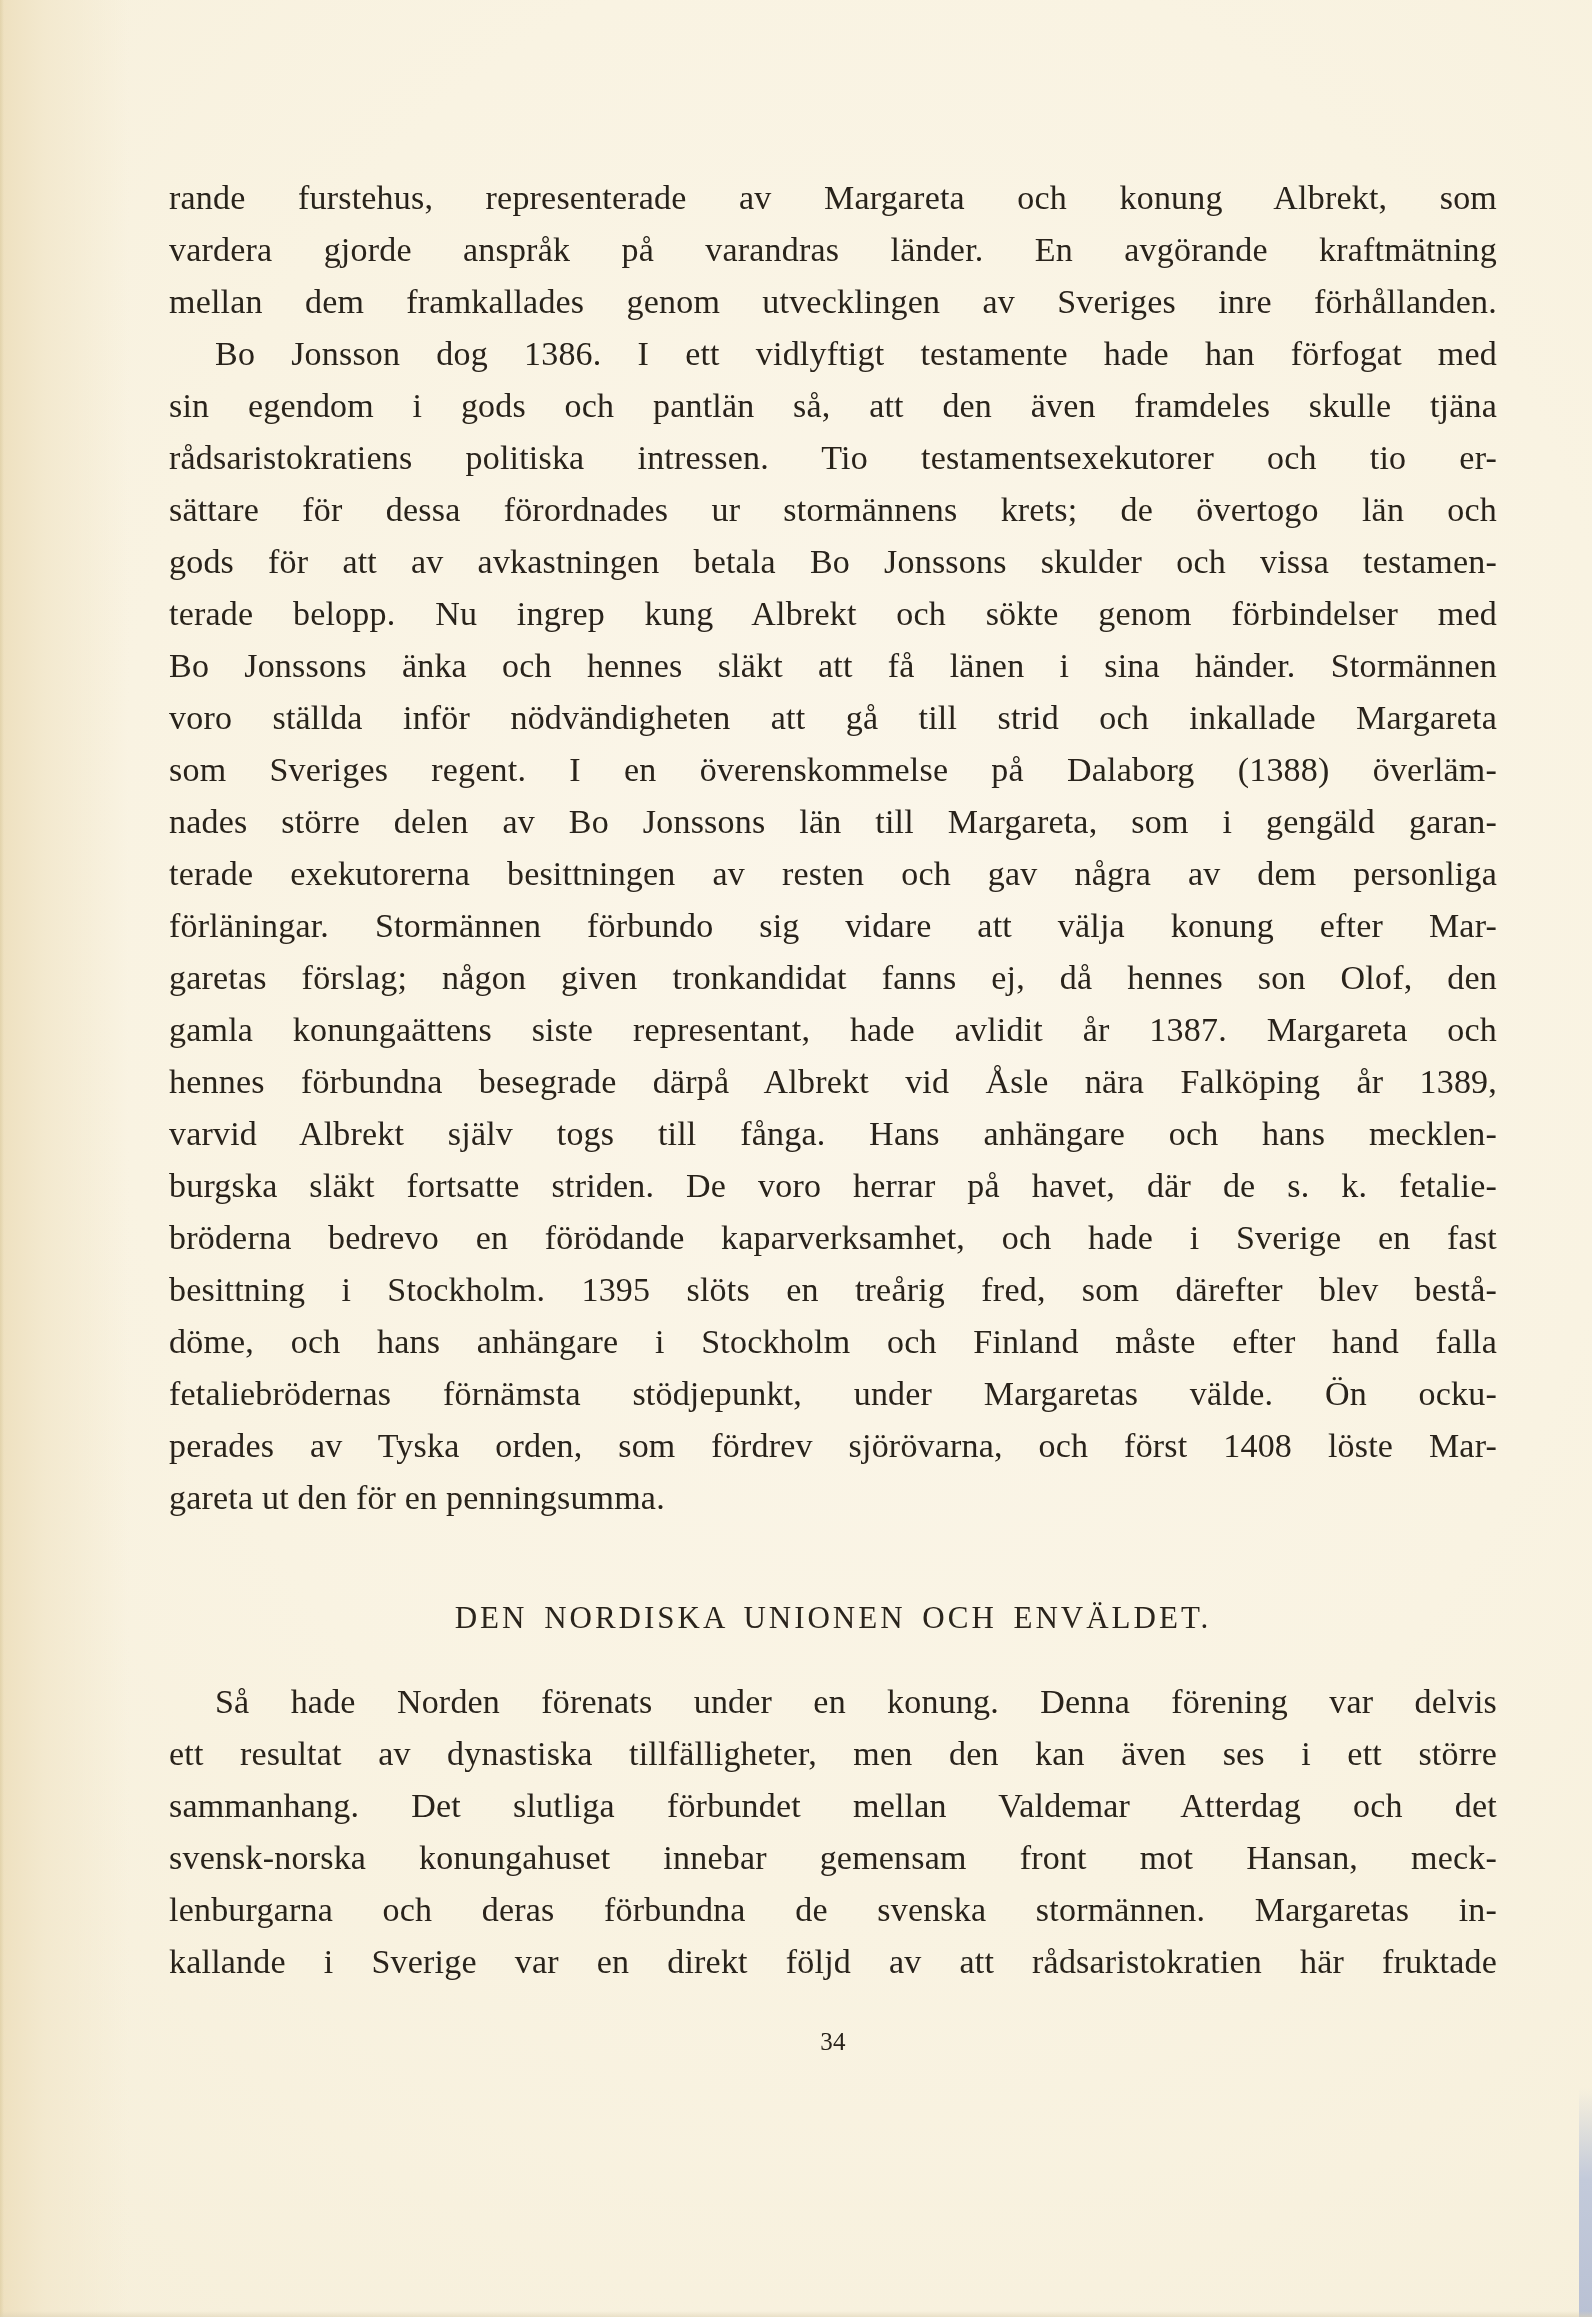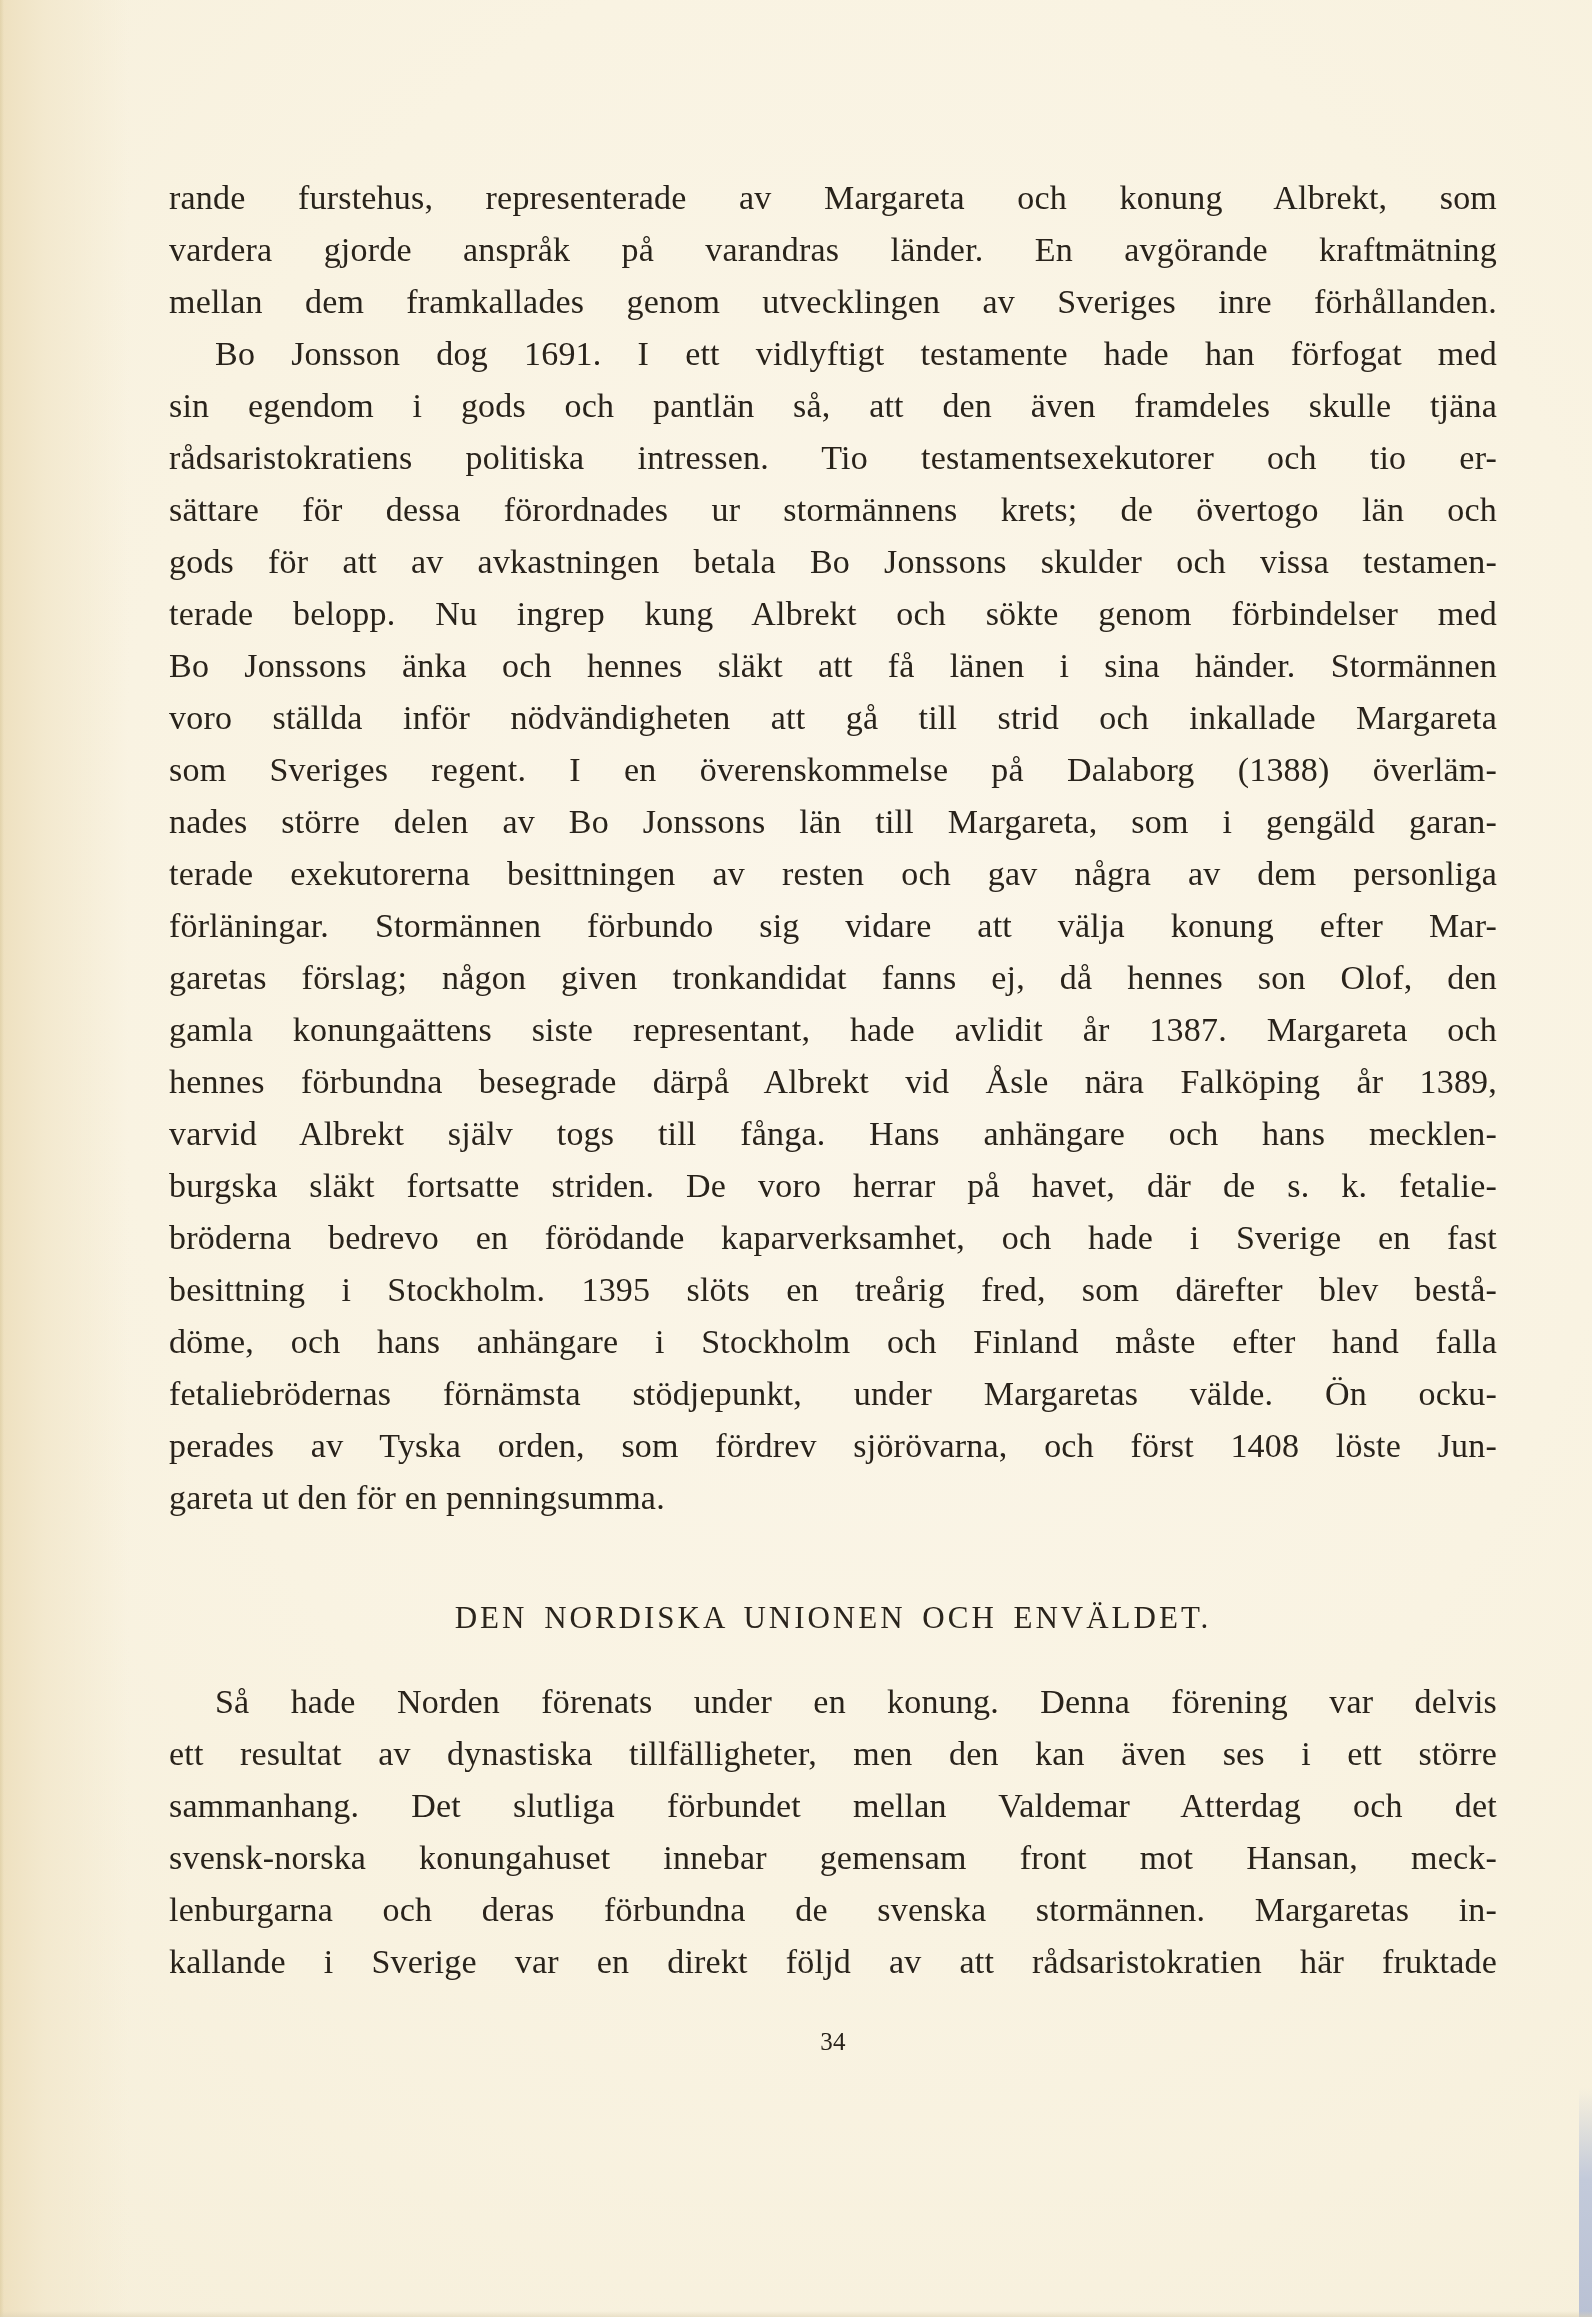--- a/index.html
+++ b/index.html
@@ -101,42 +101,42 @@
 
   <div class="text-col">
 
     <div class="para">
         <div class="tline">rande furstehus, representerade av Margareta och konung Albrekt, som</div>
         <div class="tline">vardera gjorde anspråk på varandras länder.  En avgörande kraftmätning</div>
         <div class="tline">mellan dem framkallades genom utvecklingen av Sveriges inre förhållanden.</div>
       </div>
 
     <div class="para indent flush-last">
-        <div class="tline">Bo Jonsson dog 1691.  I ett vidlyftigt testamente hade han förfogat med</div>
+        <div class="tline">Bo Jonsson dog 1386.  I ett vidlyftigt testamente hade han förfogat med</div>
         <div class="tline">sin egendom i gods och pantlän så, att den även framdeles skulle tjäna</div>
         <div class="tline">rådsaristokratiens politiska intressen.  Tio testamentsexekutorer och tio er-</div>
         <div class="tline">sättare för dessa förordnades ur stormännens krets; de övertogo län och</div>
         <div class="tline">gods för att av avkastningen betala Bo Jonssons skulder och vissa testamen-</div>
         <div class="tline">terade belopp.  Nu ingrep kung Albrekt och sökte genom förbindelser med</div>
         <div class="tline">Bo Jonssons änka och hennes släkt att få länen i sina händer.  Stormännen</div>
         <div class="tline">voro ställda inför nödvändigheten att gå till strid och inkallade Margareta</div>
         <div class="tline">som Sveriges regent.  I en överenskommelse på Dalaborg (1388) överläm-</div>
         <div class="tline">nades större delen av Bo Jonssons län till Margareta, som i gengäld garan-</div>
         <div class="tline">terade exekutorerna besittningen av resten och gav några av dem personliga</div>
         <div class="tline">förläningar.  Stormännen förbundo sig vidare att välja konung efter Mar-</div>
         <div class="tline">garetas förslag; någon given tronkandidat fanns ej, då hennes son Olof, den</div>
         <div class="tline">gamla konungaättens siste representant, hade avlidit år 1387.  Margareta och</div>
         <div class="tline">hennes förbundna besegrade därpå Albrekt vid Åsle nära Falköping år 1389,</div>
         <div class="tline">varvid Albrekt själv togs till fånga.  Hans anhängare och hans mecklen-</div>
         <div class="tline">burgska släkt fortsatte striden.  De voro herrar på havet, där de s. k. fetalie-</div>
         <div class="tline">bröderna bedrevo en förödande kaparverksamhet, och hade i Sverige en fast</div>
         <div class="tline">besittning i Stockholm.  1395 slöts en treårig fred, som därefter blev bestå-</div>
         <div class="tline">döme, och hans anhängare i Stockholm och Finland måste efter hand falla</div>
         <div class="tline">fetaliebrödernas förnämsta stödjepunkt, under Margaretas välde.  Ön ocku-</div>
-        <div class="tline">perades av Tyska orden, som fördrev sjörövarna, och först 1408 löste Jun-</div>
+        <div class="tline">perades av Tyska orden, som fördrev sjörövarna, och först 1408 löste Mar-</div>
         <div class="tline">gareta ut den för en penningsumma.</div>
       </div>
 
     <div class="section-heading">DEN NORDISKA UNIONEN OCH ENVÄLDET.</div>
 
     <div class="para indent para-after-heading">
         <div class="tline">Så hade Norden förenats under en konung.  Denna förening var delvis</div>
         <div class="tline">ett resultat av dynastiska tillfälligheter, men den kan även ses i ett större</div>
         <div class="tline">sammanhang.  Det slutliga förbundet mellan Valdemar Atterdag och det</div>
         <div class="tline">svensk-norska konungahuset innebar gemensam front mot Hansan, meck-</div>

